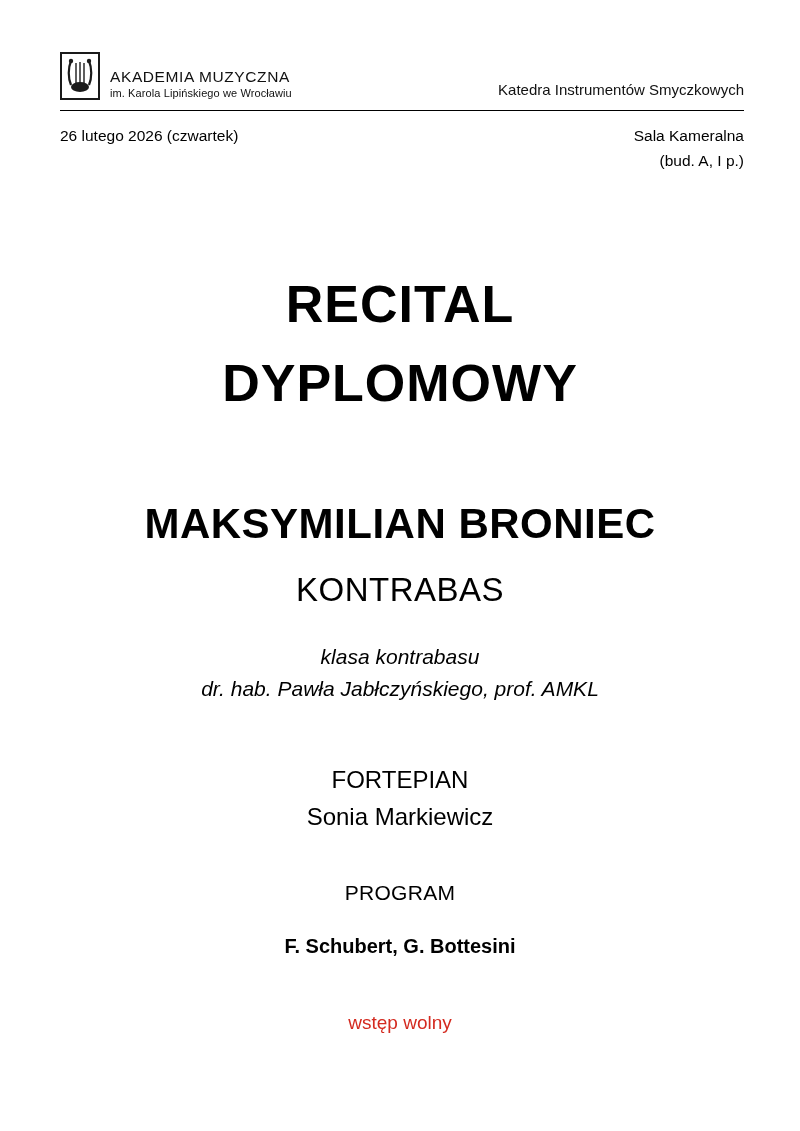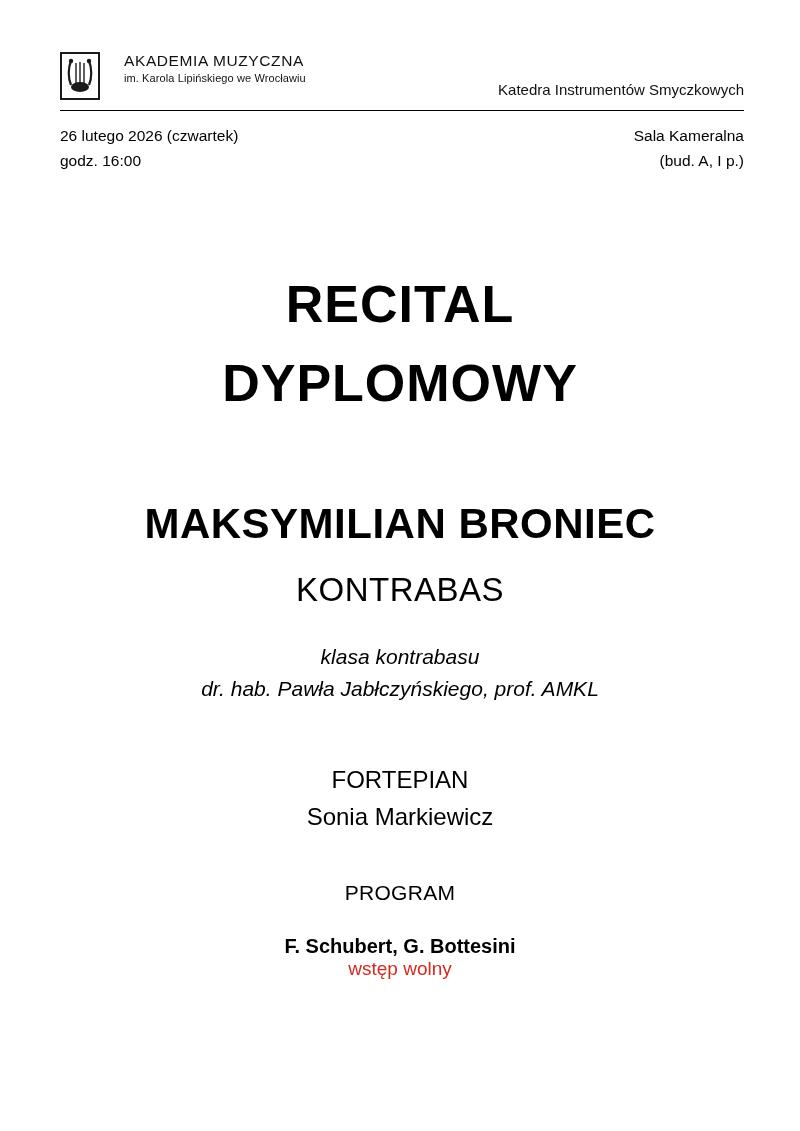--- a/index.html
+++ b/index.html
@@ -28,22 +28,22 @@
   .header {
     display: flex;
     align-items: flex-end;
     justify-content: space-between;
     padding: 52px 56px 0 60px;
     box-sizing: border-box;
   }
 
   .brand {
     display: flex;
-    align-items: flex-start;
-    gap: 24px;
+    align-items: flex-end;
+    gap: 10px;
   }
 
   .brand-logo {
     width: 40px;
     height: 48px;
     flex: 0 0 auto;
     display: block;
   }
 
   .brand-text {
@@ -151,20 +151,21 @@
     letter-spacing: 0.3px;
   }
 
   .program-composers {
     margin-top: 30px;
     font-size: 20px;
     font-weight: bold;
   }
 
   .free-entry {
+    margin-top: 54px;
     font-size: 19px;
     color: #d42a1f;
   }
 </style>
 </head>
 <body>
 
 <div class="poster">
 
   <div class="header">
@@ -188,21 +189,20 @@
       </span>
     </div>
     <div class="department">Katedra Instrumentów Smyczkowych</div>
   </div>
 
   <hr class="rule">
 
   <div class="info-row">
     <div class="info-left">
       <div>26 lutego 2026 (czwartek)</div>
-      <div>godz. 16:00</div>
     </div>
     <div class="info-right">
       <div>Sala Kameralna</div>
       <div>(bud. A, I p.)</div>
     </div>
   </div>
 
   <div class="content">
     <div class="title-line">RECITAL</div>
     <div class="title-line">DYPLOMOWY</div>

